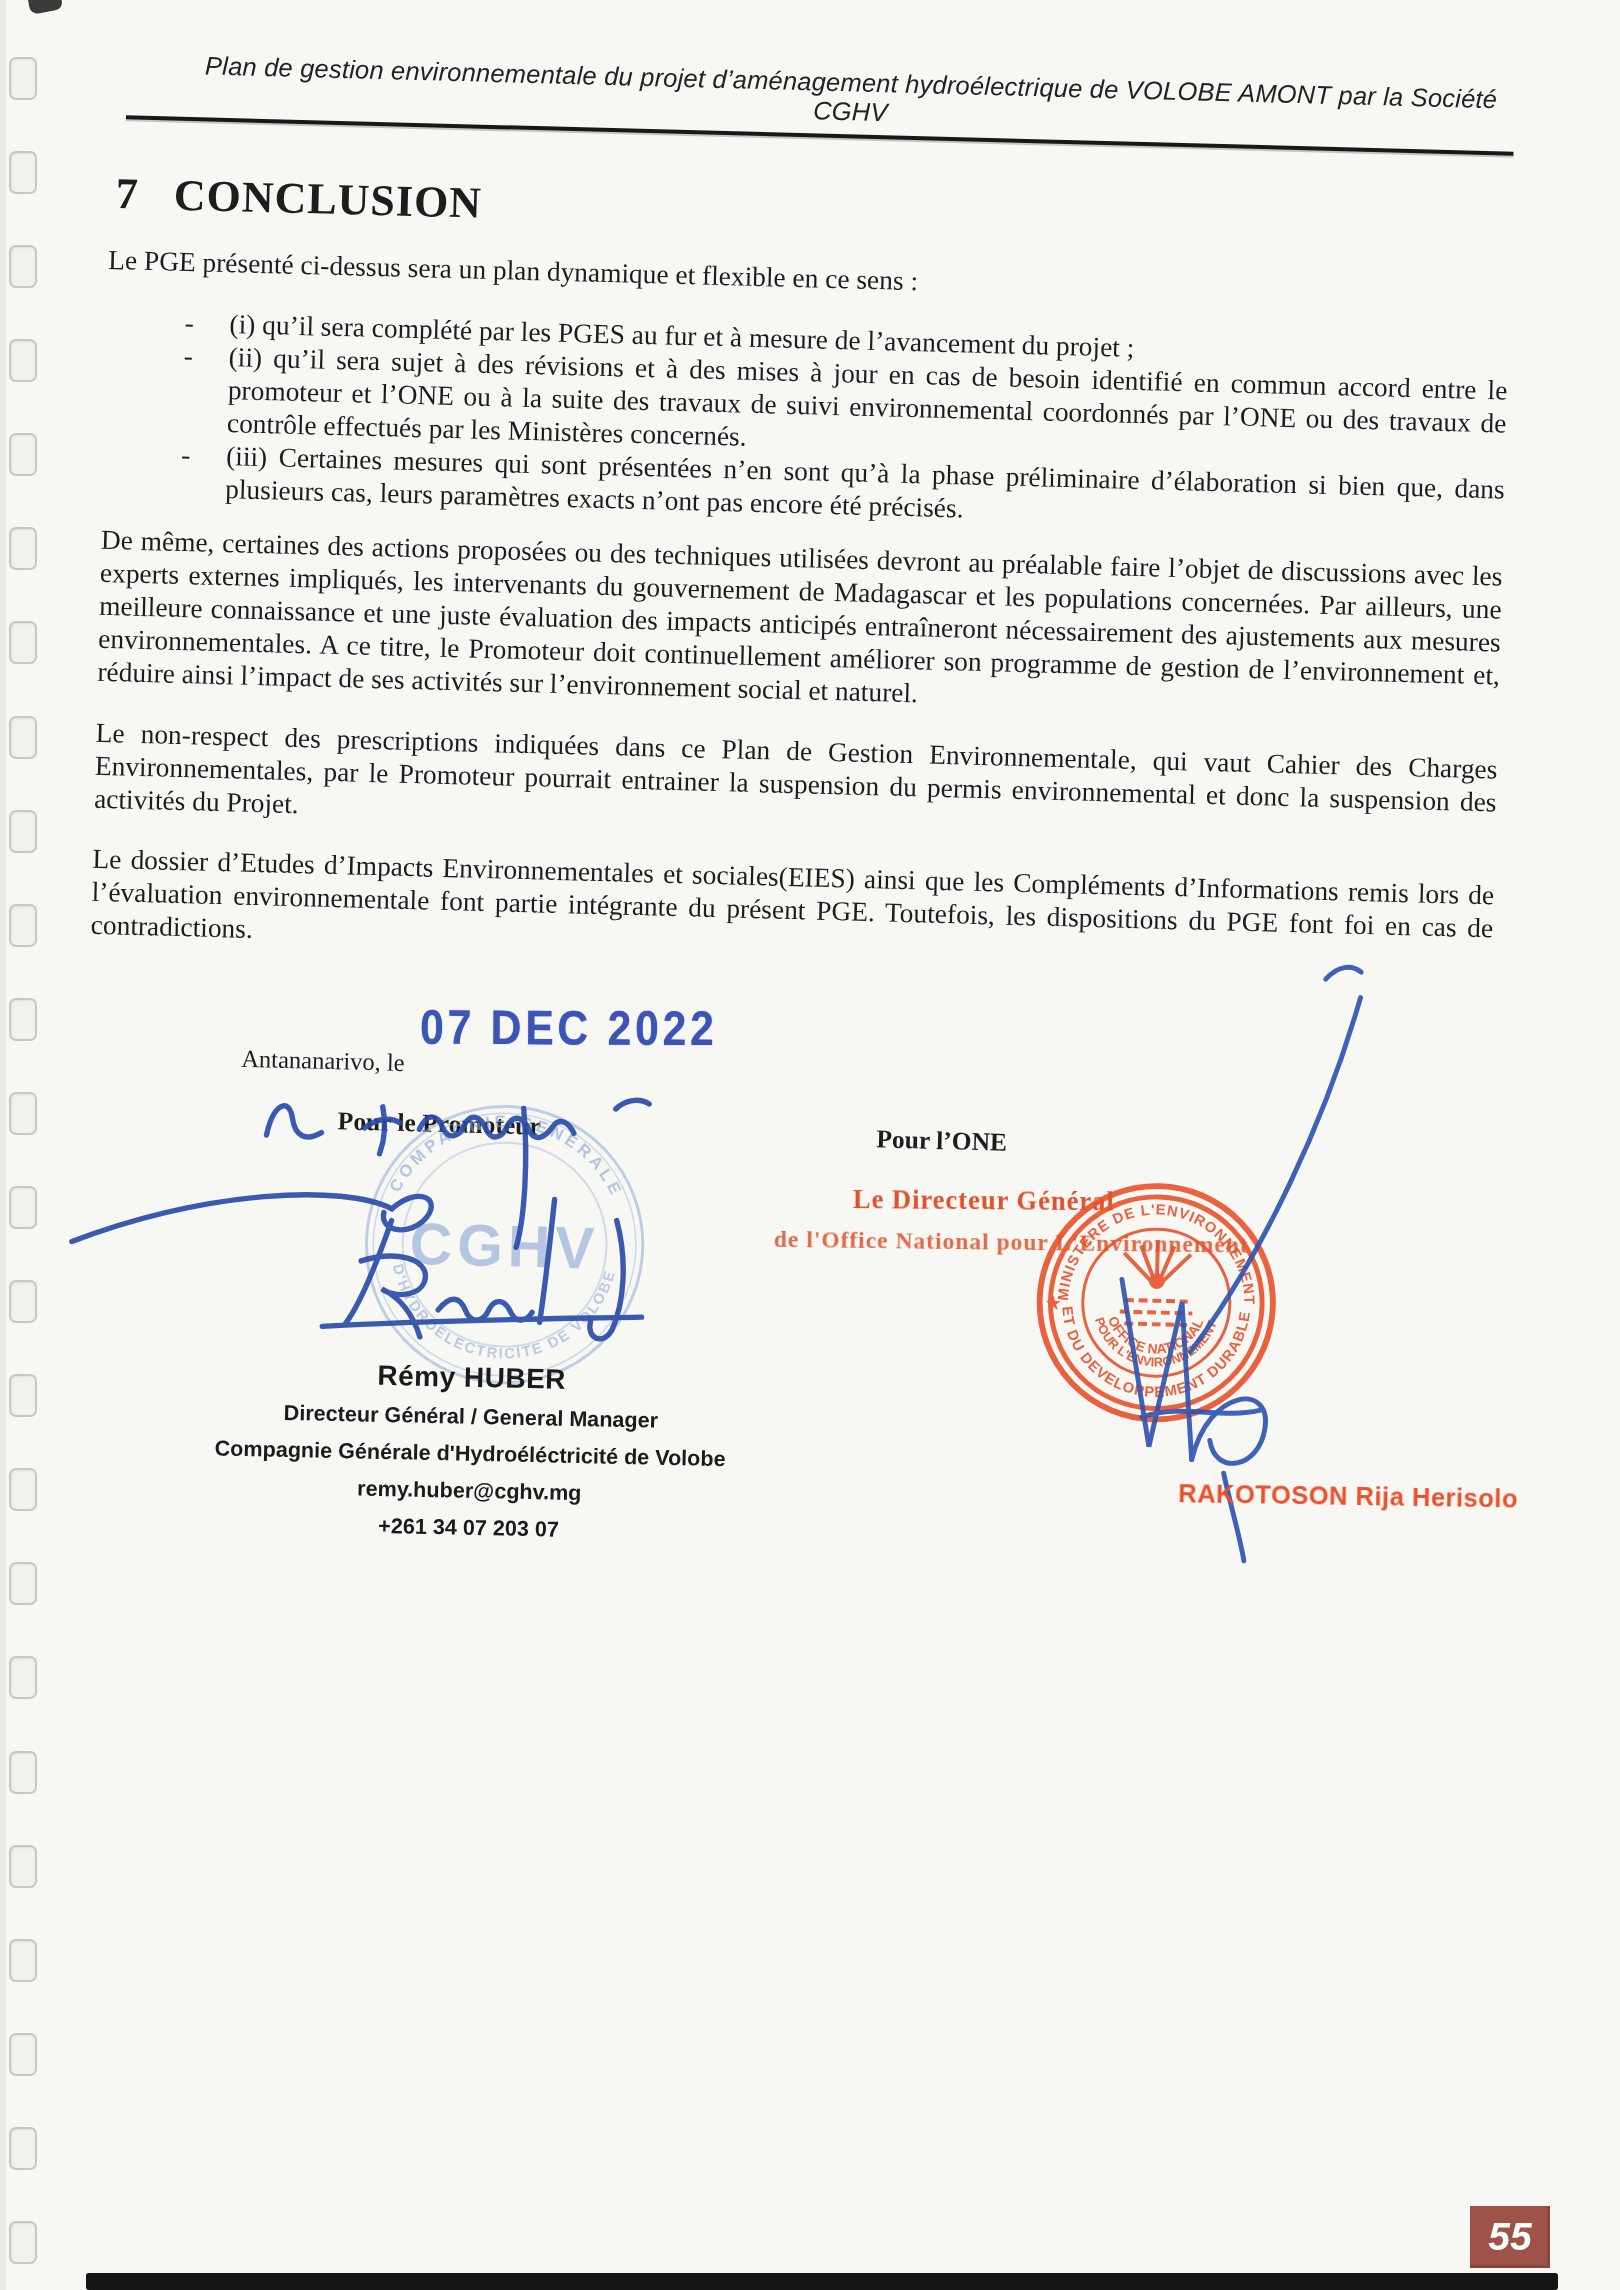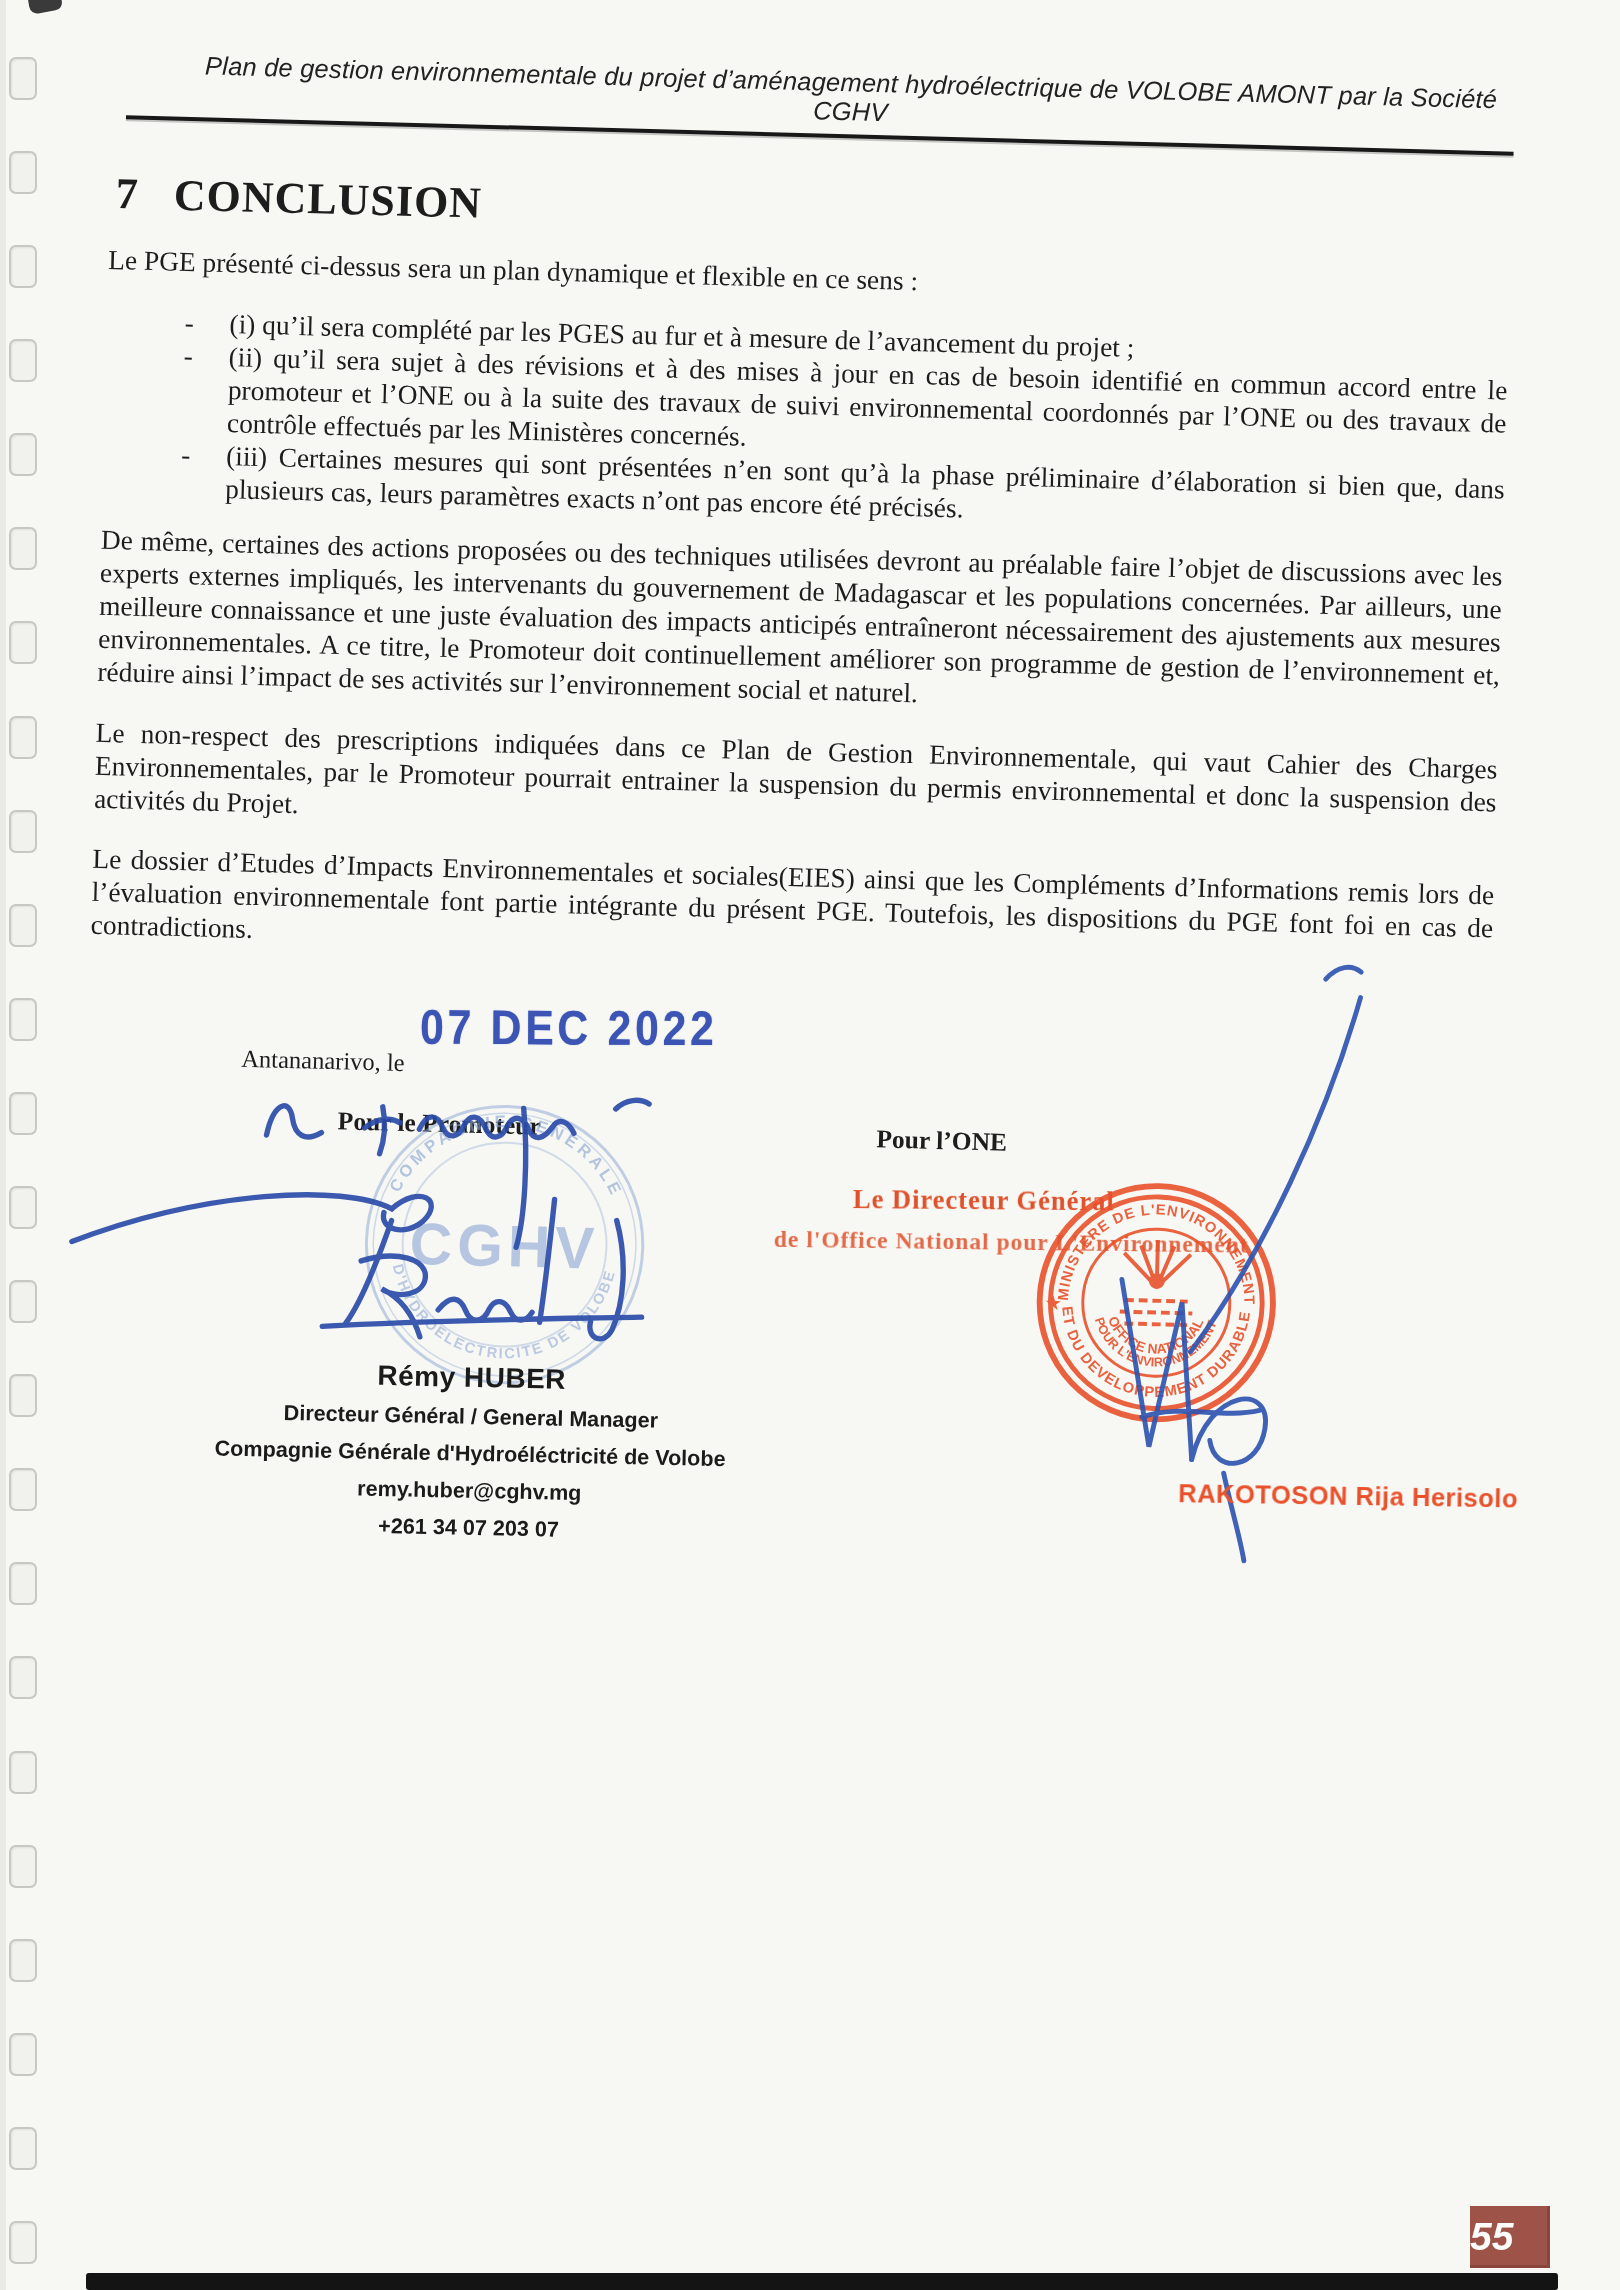--- a/index.html
+++ b/index.html
@@ -5,21 +5,21 @@
   html,body{margin:0;padding:0}
   body{
     width:1620px;height:2291px;position:relative;overflow:hidden;
     background:#f7f7f4;
     font-family:"Liberation Serif","DejaVu Serif",serif;color:#1d1d1d;
   }
   .paper-edge-left{position:absolute;left:0;top:0;width:5.9px;height:100%;background:#e9e9e5}
   .corner-mark{position:absolute;left:29px;top:-3.9px;width:33px;height:15.7px;background:#3a3a3a;border-radius:0 0 7.8px 7.8px;transform:rotate(-10deg)}
   .hole{position:absolute;left:8.8px;width:24.5px;height:39px;border:2.9px solid #c7c7c3;border-radius:6.9px;background:#f1f1ee;box-shadow:inset 1px 1px 2px rgba(0,0,0,.07)}
   .bottom-bar{position:absolute;left:86px;top:2273px;width:1472px;height:16.7px;background:#141414;border-radius:2.9px}
-  .page-box{position:absolute;left:1470px;top:2206px;width:80px;height:62px;background:#9d5348;box-shadow:inset -2.9px -2.9px 0 #8a463c;display:flex;align-items:center;justify-content:flex-start}
+  .page-box{position:absolute;left:1470px;top:2206px;width:80px;height:62px;background:#9d5348;box-shadow:inset -2.9px -2.9px 0 #8a463c;display:flex;align-items:center;justify-content:center}
   .page-box span{color:#fdfdfb;font:italic 700 39px "Liberation Sans",sans-serif}
 
   .rot{position:absolute;left:0;top:0;width:1620px;height:2291px;transform:rotate(1.5deg);transform-origin:113px 78px}
   .content{padding:49px 106px 0 113px;width:1402px}
 
   .header-line{font:italic 25.5px "Liberation Sans",sans-serif;text-align:center;padding-left:74px;letter-spacing:0.2px;color:#222}
   .rule{height:3.9px;background:#181818;margin:7.8px 0 0 13.7px;box-shadow:0 2px 0 rgba(24,24,24,.22)}
 
   h1.title{font-weight:700;font-size:44px;margin:49px 0 0 5.9px;letter-spacing:1px;font-family:"Liberation Serif",serif}
   h1.title .num{margin-right:35px}

